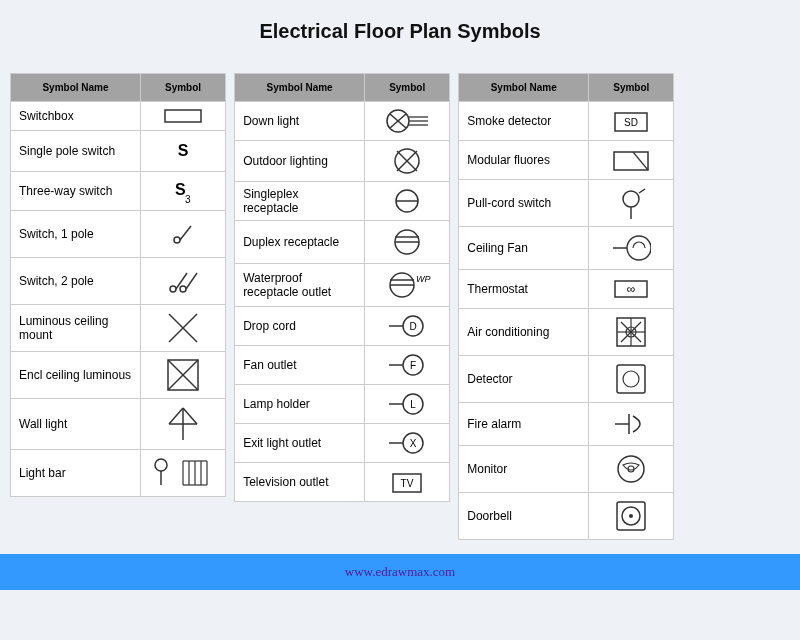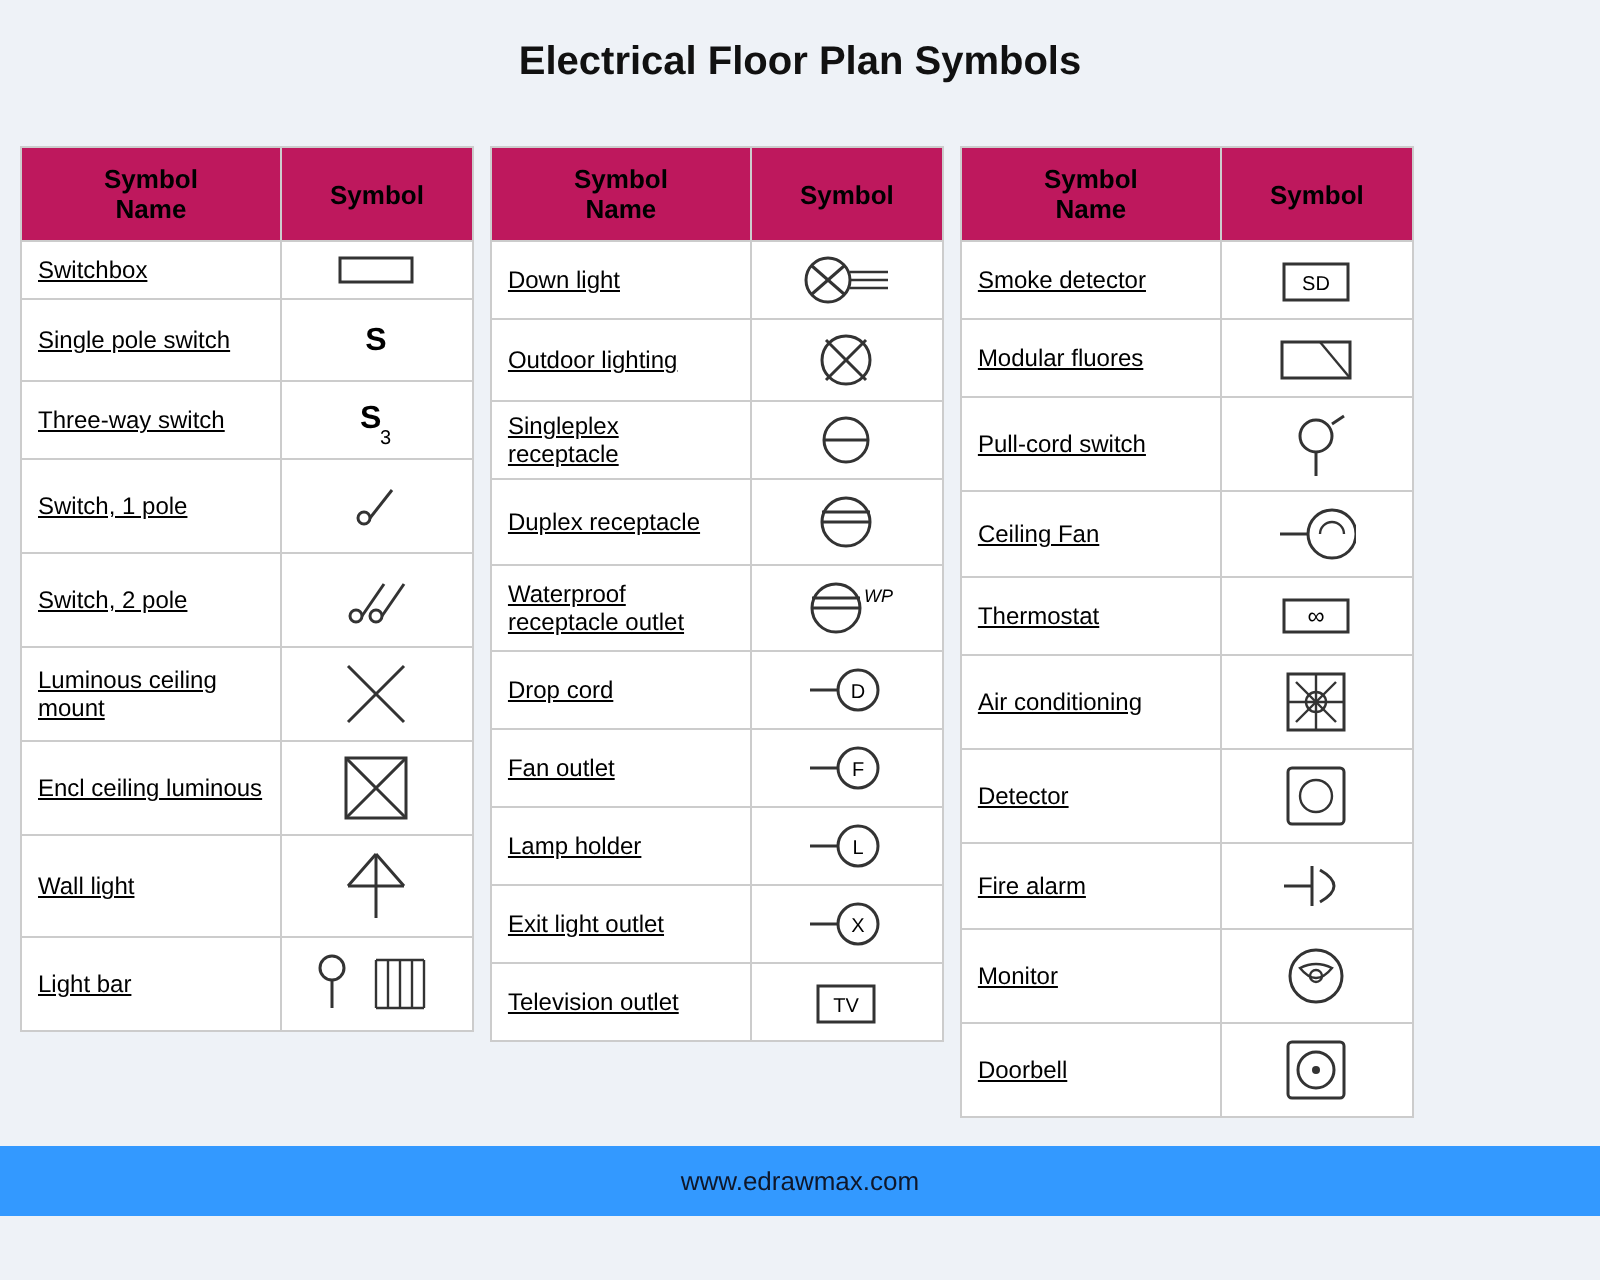--- a/index.html
+++ b/index.html
@@ -23,53 +23,53 @@
       gap: 8px;
       align-items: flex-start;
       width: 780px;
     }
     table {
       border-collapse: collapse;
       background: #fff;
       font-size: 12px;
     }
     table th {
-      background: #be185d;
+      background: #a3a3a3;
       font-weight: bold;
       padding: 8px 24px;
       border: 1px solid #ccc;
-      font-size: 13px;
+      font-size: 10px;
     }
     table td {
       border: 1px solid #ccc;
       padding: 5px 8px;
       vertical-align: middle;
     }
     .sym-col {
       text-align: center;
       width: 70px;
     }
     .name-col {
       width: 130px;
-      text-decoration: underline;
     }
     .symbol-svg {
       display: flex;
       align-items: center;
       justify-content: center;
     }
     .footer-bar {
       margin-top: auto;
       width: 800px;
       background: #3399ff;
-      color: #0f172a;
+      color: #4c1d95;
       text-align: center;
       padding: 10px;
       font-size: 13px;
       margin-top: 14px;
+      font-family: Liberation Serif, serif;
     }
   </style>
 </head>
 <body>
 
 <h1>Electrical Floor Plan Symbols</h1>
 
 <div class="tables-wrapper">
 
   <table>

